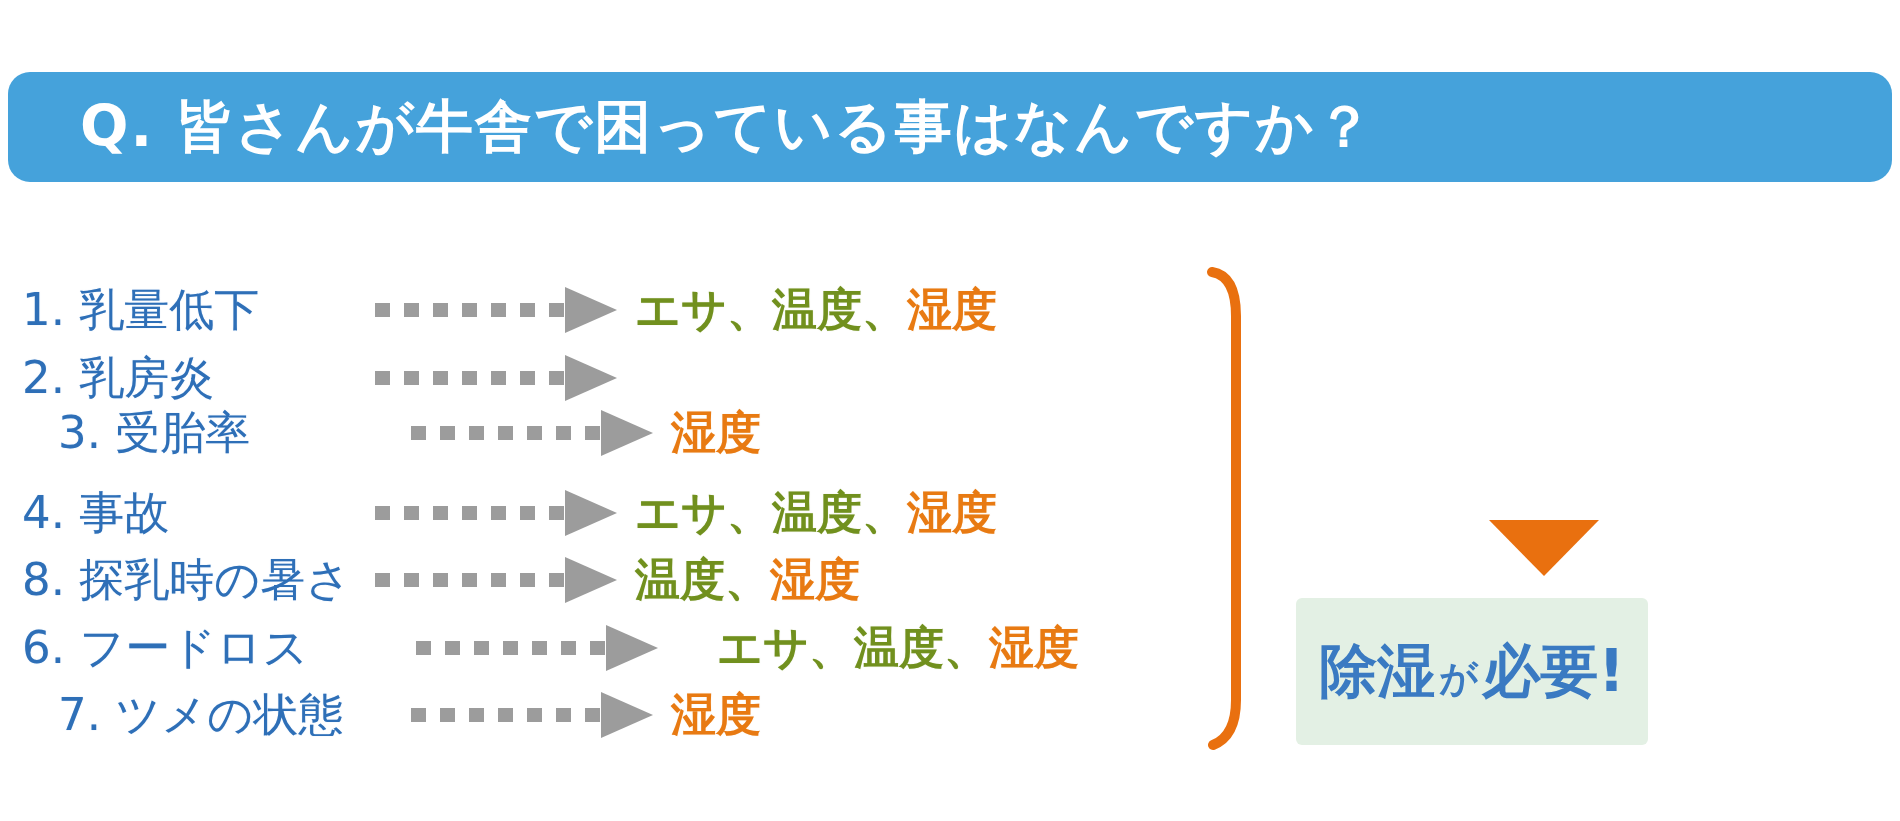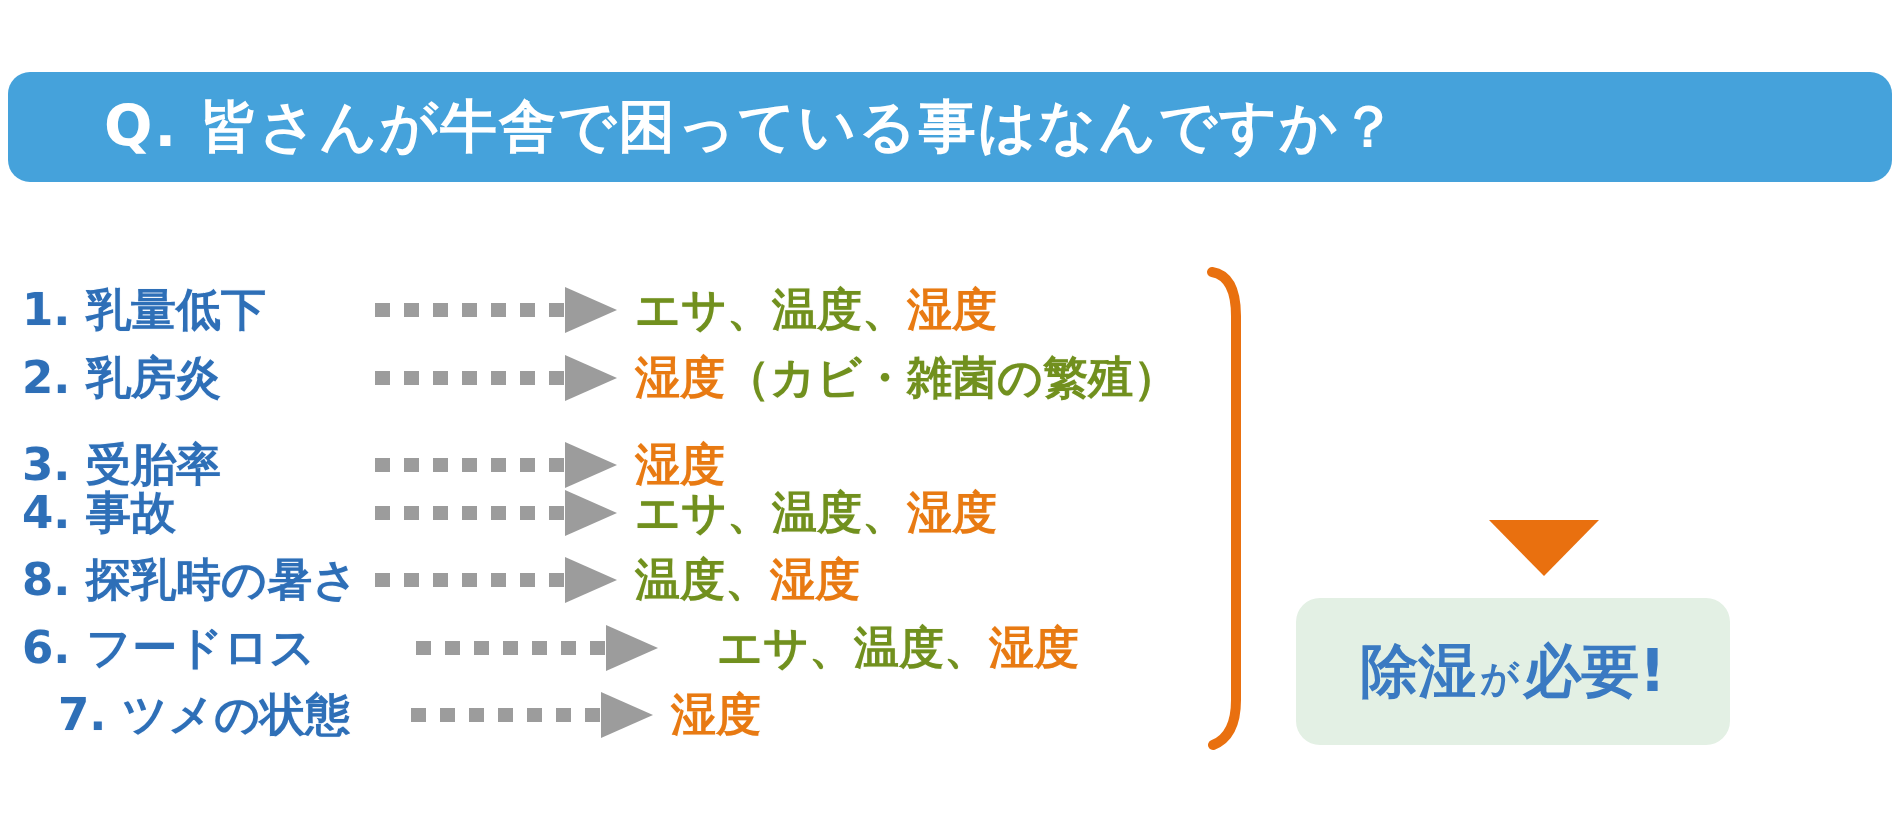--- a/index.html
+++ b/index.html
@@ -9,33 +9,33 @@
   }
   html,body{margin:0;padding:0;background:#fff;}
   .stage{
     position:relative; width:1900px; height:821px; background:#ffffff;
     overflow:hidden; font-family:"DejaVu Sans","Liberation Sans",sans-serif;
   }
   
   .header{
     position:absolute; left:8px; top:72px; width:1884px; height:110px;
     background:var(--header-blue); border-radius:22px;
-    display:flex; align-items:center; box-sizing:border-box; padding-left:96px;
+    display:flex; align-items:center; box-sizing:border-box; padding-left:72px;
   }
   .header .title{
     color:var(--title-white); font-size:57px; font-weight:bold; letter-spacing:2px;
     white-space:nowrap;
   }
   
   .problem-row{
     position:absolute; left:22px; height:66px; width:1180px;
     display:flex; align-items:center;
   }
   .problem-label{
-    flex:none; width:353px; font-size:45px; font-weight:bold;
+    flex:none; width:353px; font-size:45px; font-weight:normal;
     color:var(--list-blue); white-space:nowrap;
     text-shadow:0 0 1px rgba(150,190,235,.65);
   }
   .arrow{flex:none; display:flex; align-items:center;}
   .dashes{
     width:190px; height:14px;
     background:repeating-linear-gradient(to right, var(--arrow-gray) 0 15px, transparent 15px 29px);
   }
   .head{
     width:0; height:0;
@@ -57,22 +57,22 @@
     border-bottom:5px solid var(--accent-orange); padding:0 2px 3px 2px;
   }
   
   .down-triangle{
     position:absolute; left:1489px; top:520px; width:0; height:0;
     border-left:55px solid transparent; border-right:55px solid transparent;
     border-top:56px solid var(--accent-orange);
   }
   
   .conclusion-box{
-    position:absolute; left:1296px; top:598px; width:434px; height:147px;
-    background:var(--box-bg); border-radius:24px;
+    position:absolute; left:1296px; top:598px; width:352px; height:147px;
+    background:var(--box-bg); border-radius:6px;
     display:flex; align-items:center; justify-content:center;
   }
   .conclusion-box .inner{color:var(--box-blue); font-weight:bold; white-space:nowrap;}
   .conclusion-box .big{font-size:58px;}
   .conclusion-box .small{font-size:38px; padding:0 4px;}
 </style>
 </head>
 <body>
 
 <div class="stage">
@@ -89,23 +89,22 @@
         <div class="head"></div>
       </div>
       <div class="factors"><span class="factor green">エサ、温度、</span><span class="factor orange">湿度</span></div>
     </div>
       <div class="problem-row" style="top: 344.5px;">
       <div class="problem-label">2. 乳房炎</div>
       <div class="arrow">
         <div class="dashes"></div>
         <div class="head"></div>
       </div>
-      <div class="factors"><span class="factor orange">湿度</span><span class="factor green">（カビ・雑菌の繁殖）</span></div>
     </div>
-      <div class="problem-row" style="top: 432px;">
+      <div class="problem-row" style="top: 400px; margin-left: 36px;">
       <div class="problem-label">3. 受胎率</div>
       <div class="arrow">
         <div class="dashes"></div>
         <div class="head"></div>
       </div>
       <div class="factors"><span class="factor orange">湿度</span></div>
     </div>
       <div class="problem-row" style="top: 479.5px;">
       <div class="problem-label">4. 事故</div>
       <div class="arrow">

